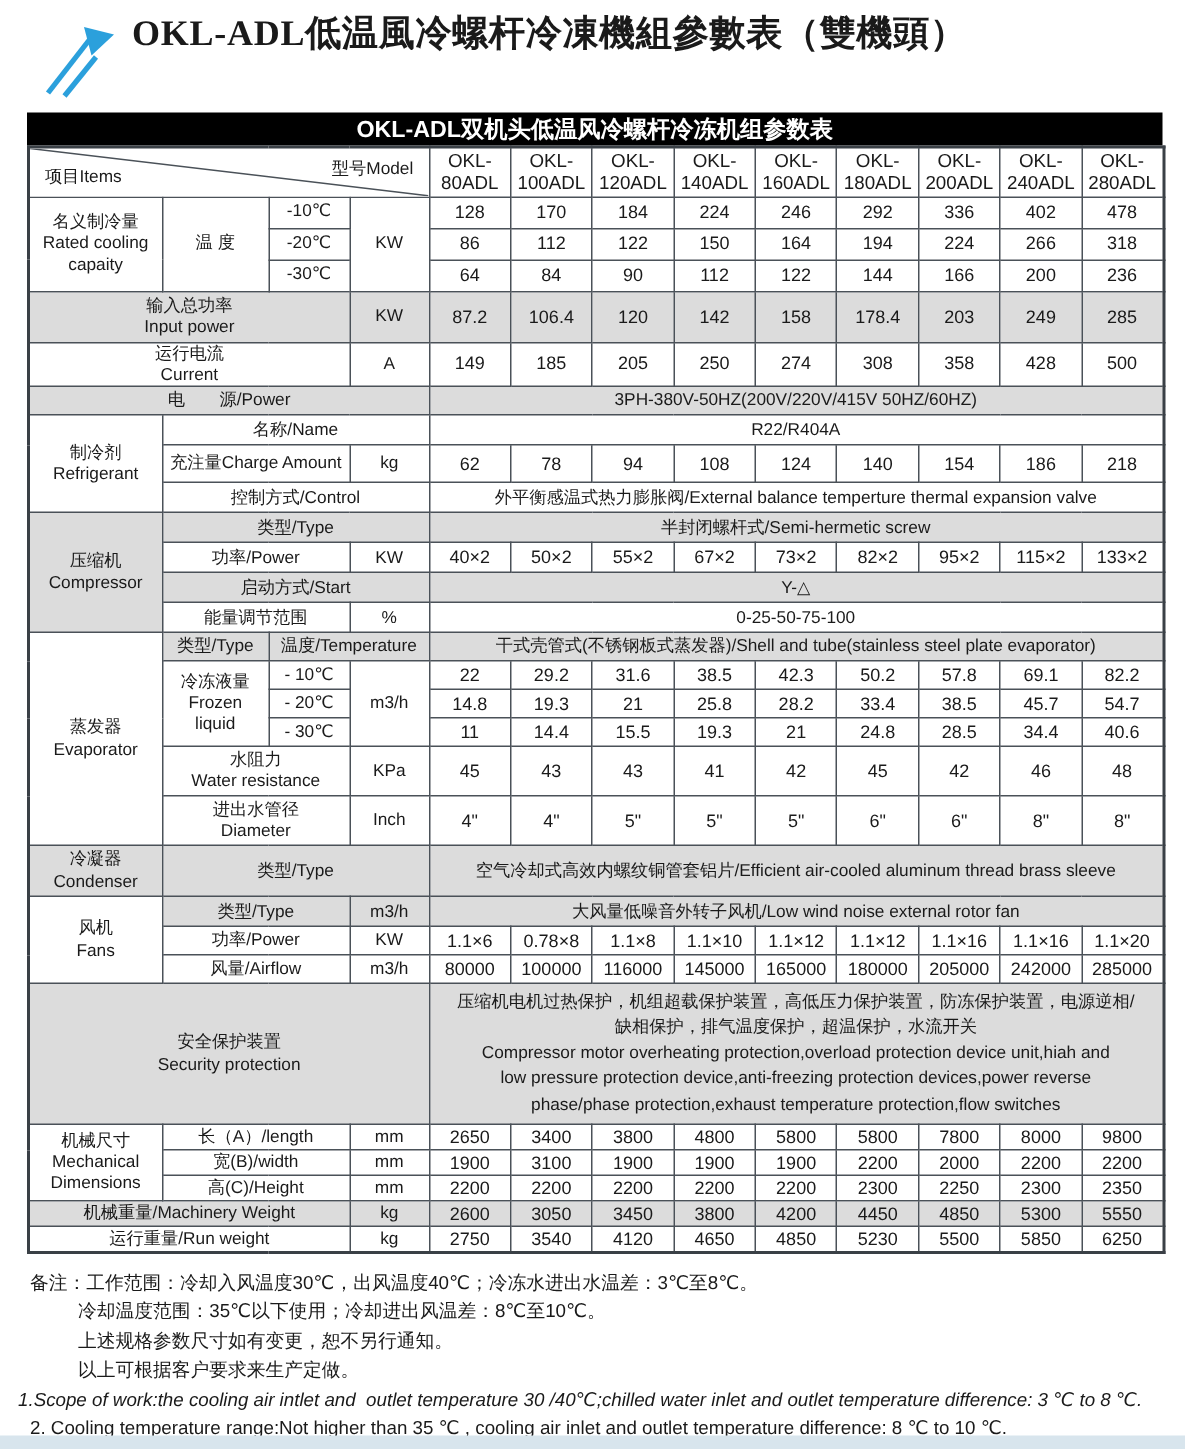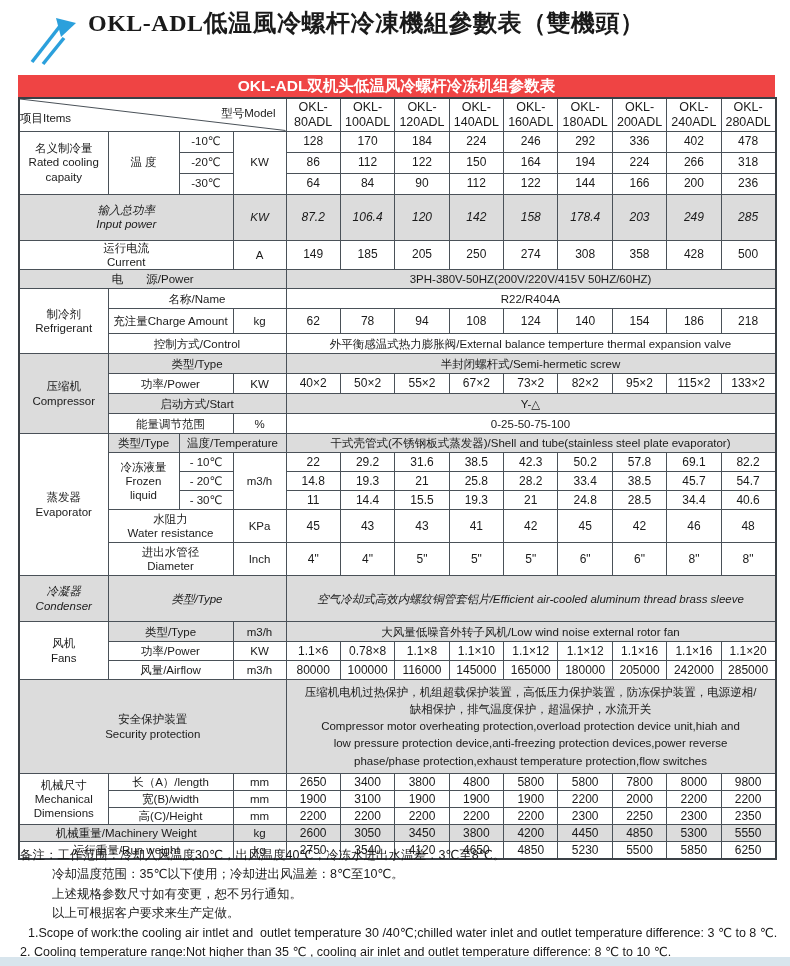--- a/index.html
+++ b/index.html
@@ -31,54 +31,54 @@
     padding:0 1px;overflow:hidden;background:#ffffff;
   }
   table.spec{border:2px solid #3a4046;}
   td.g{background:#dcdcdc !important;}
   td.num{font-size:12px;}
   td.left{text-align:left;padding-left:6px;}
   .pre{white-space:pre-line;}
   td.model-head{font-size:12.5px;white-space:pre-line;line-height:1.2;}
   td.diag{position:relative;}
   .diag-line{position:absolute;left:0;top:0;width:100%;height:100%;}
-  .diag-items{position:absolute;left:0;bottom:5px;font-size:11.5px;}
+  .diag-items{position:absolute;left:10px;bottom:5px;font-size:11.5px;}
   .diag-model{position:absolute;right:10px;top:7px;font-size:11.5px;}
   .sec-label{font-size:11.5px;}
   td.sec-text{font-size:11.5px;line-height:1.5;padding-left:8px;}
   
   tr.h17{height:17px;} tr.h19{height:19px;} tr.h20{height:20px;}
   tr.h21{height:21px;} tr.h25{height:25px;} tr.h30{height:14px;}
-  tr.h33{height:33px;} tr.h34{height:46px;font-style:italic;} tr.h94{height:94px;}
+  tr.h33{height:33px;} tr.h34{height:34px;} tr.h94{height:94px;}
   
   .notes{position:absolute;left:0;top:846px;width:790px;font-size:12.5px;line-height:1.55;}
   .notes div{white-space:pre-wrap;}
   .n-first{margin-left:20px;}
   .n-indent{margin-left:52px;}
   .n-note{margin-left:24px;}
-  .n-en1{margin-left:28px;}
+  .n-en1{margin-left:12px;font-style:italic;}
   .n-en2{margin-left:20px;}
   
   .bottom-strip{position:absolute;left:0;bottom:0;width:790px;height:9px;background:#d8e5ed;}
 </style>
 </head>
 <body>
 
 <div class="masthead">
   <svg class="logo" viewBox="0 0 56 56">
     <path d="M4 48 L32 12" stroke="#2ba0dc" stroke-width="3.5" fill="none"></path>
     <path d="M15 50 L36 24" stroke="#2ba0dc" stroke-width="3.5" fill="none"></path>
     <polygon points="28,4 48,9 33,23" fill="#2ba0dc"></polygon>
   </svg>
   <div class="titles">
     <div class="title-zh">OKL-ADL低温風冷螺杆冷凍機組參數表（雙機頭）</div>
   </div>
 </div>
 
-<div class="band" style="background: #ef4444;">
+<div class="band" style="background: #000000;">
   <span>OKL-ADL双机头低温风冷螺杆冷冻机组参数表</span>
 </div>
 
 <table class="spec">
   <colgroup>
     <col style="width:89px">
       <col style="width:71px">
       <col style="width:54px">
       <col style="width:53px">
     <col span="9" style="width:54.4px">

